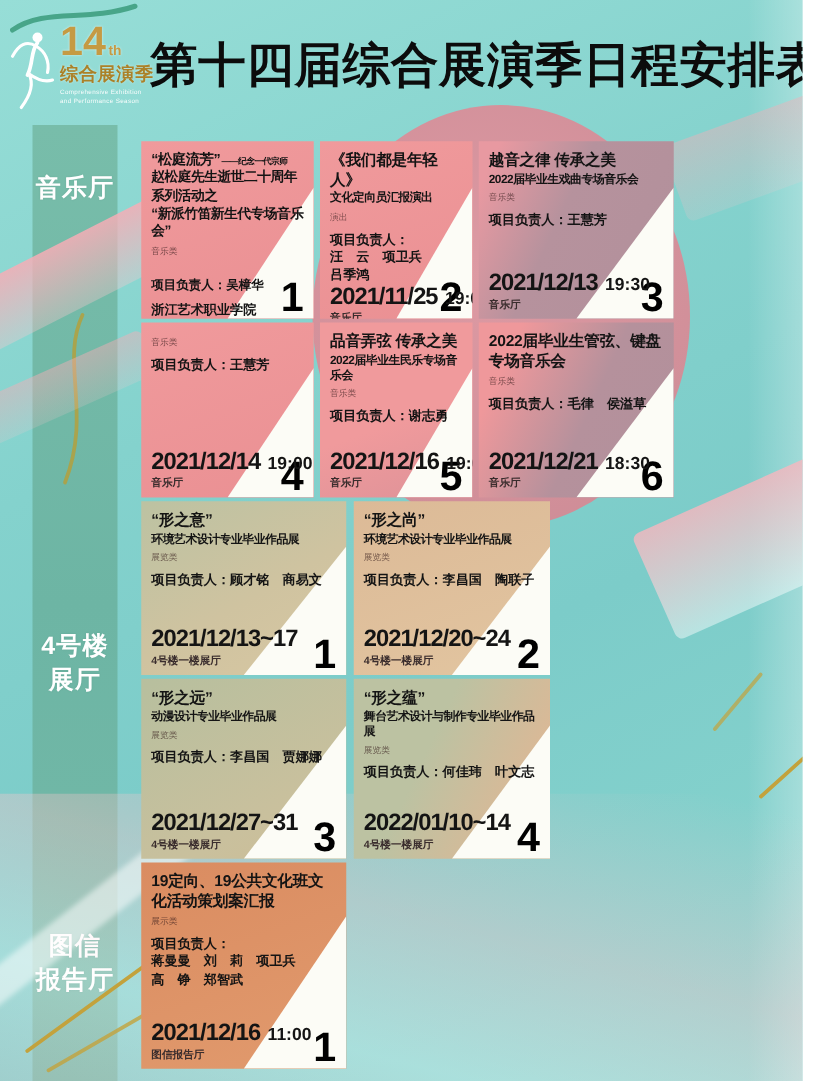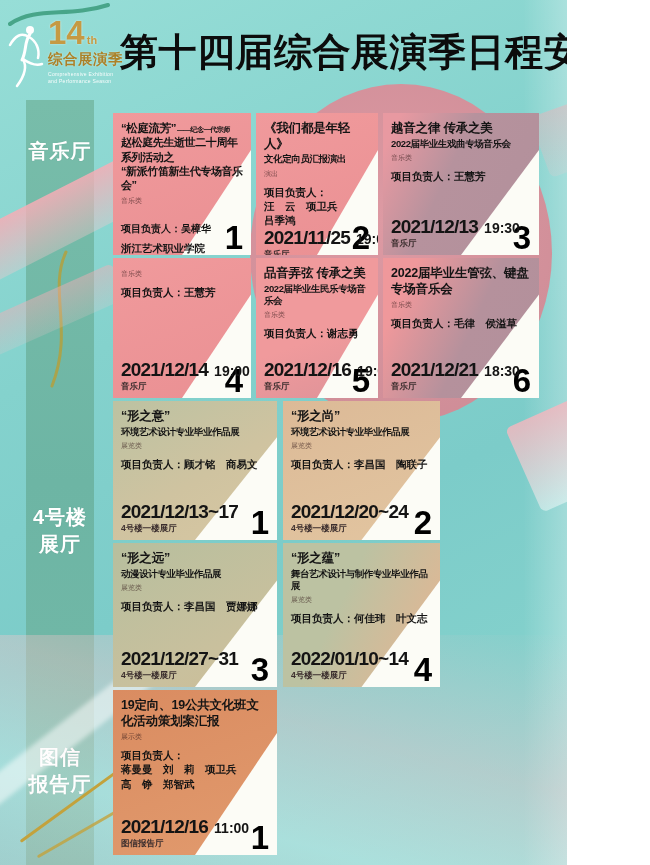--- a/index.html
+++ b/index.html
@@ -1,17 +1,17 @@
 <!DOCTYPE html>
 <html><head>
 <meta charset="utf-8">
 <style>
   html,body{margin:0;padding:0;}
   body{font-family:"Liberation Sans","DejaVu Sans",sans-serif;}
-  .canvas{position:relative;width:567px;height:865px;overflow:hidden;
+  .canvas{position:relative;width:642px;height:865px;overflow:hidden;
     background:linear-gradient(155deg,#97ded7 0%,#84d2cd 35%,#7cccc9 60%,#8ad5cf 100%);}
   
   .decor{position:absolute;pointer-events:none;}
   .rose-blob{left:250px;top:84px;width:302px;height:338px;border-radius:50%;
     background:radial-gradient(circle at 45% 40%,#dd9aa3 0%,#d18f99 70%,#cb8a95 100%);z-index:2;}
   .ribbon{background:linear-gradient(180deg,rgba(247,173,182,.85),rgba(250,200,206,.35));border-radius:6px;z-index:2;}
   .r1{left:-34px;top:186px;width:210px;height:54px;transform:rotate(-27deg);}
   .r2{left:-24px;top:292px;width:150px;height:38px;transform:rotate(-24deg);opacity:.55;}
   .r3{left:536px;top:92px;width:140px;height:64px;transform:rotate(-20deg);opacity:.5;}
   .r4{left:516px;top:388px;width:180px;height:92px;transform:rotate(-24deg);

